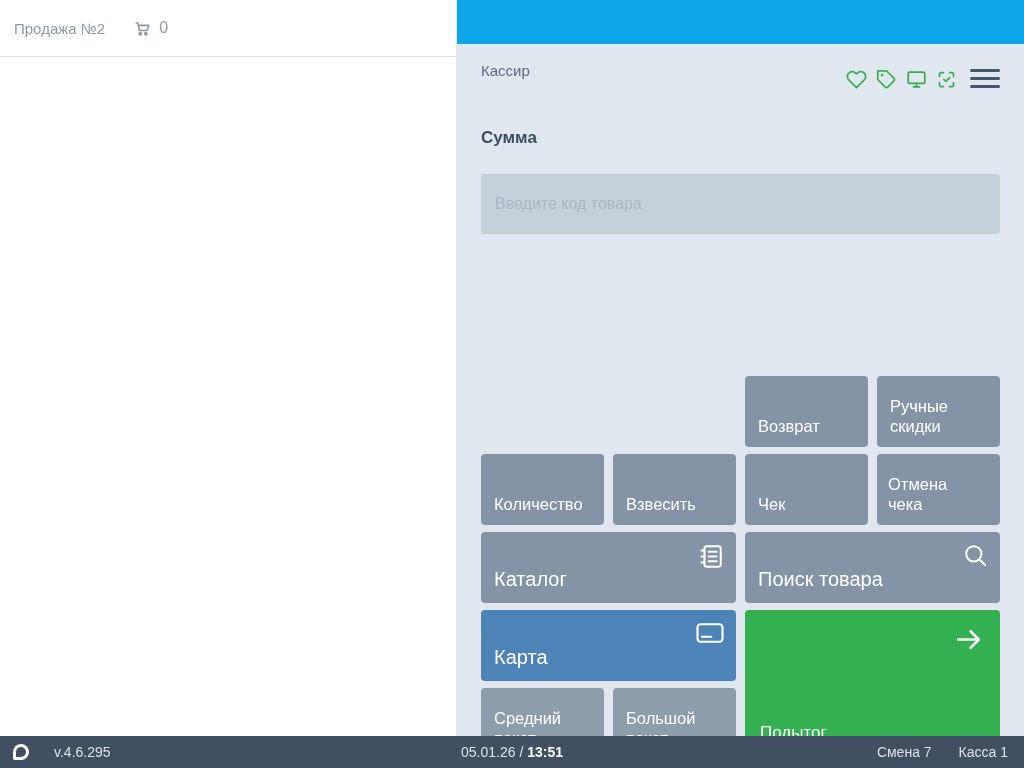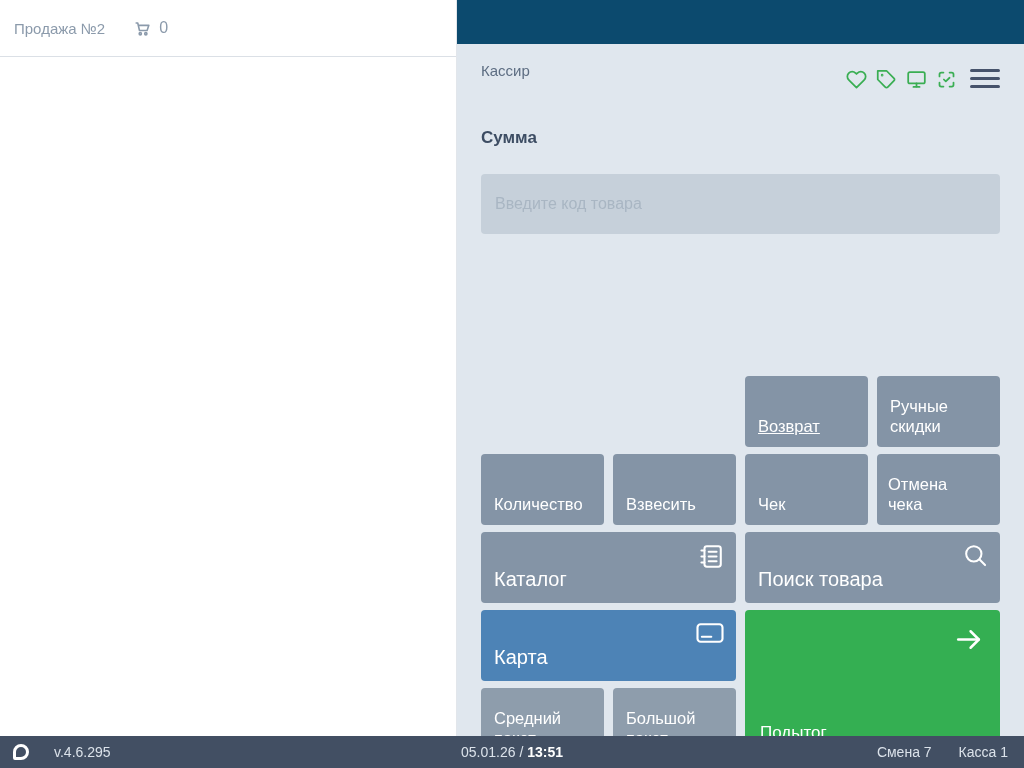--- a/index.html
+++ b/index.html
@@ -1,19 +1,19 @@
 <!DOCTYPE html>
 <html><head>
 <meta charset="utf-8">
 <style>
   * { margin:0; padding:0; box-sizing:border-box; }
   html,body { background:#eef1f4; }
   .app {
     position:relative; width:1024px; height:768px; overflow:hidden;
-    background:#0c4a6e;
+    background:#0ea5e9;
     font-family:"Liberation Sans","DejaVu Sans",sans-serif;
   }
 
   
   .left-panel {
     position:absolute; left:0; top:0; width:457px; height:736px;
     background:#ffffff; border-right:1px solid #e2e6eb;
   }
   .left-header {
     height:57px; border-bottom:1px solid #dbe0e6;
@@ -58,21 +58,21 @@
     padding:9px 8px 11px 13px; font-size:16.5px; line-height:1.22;
     cursor:pointer; font-family:inherit;
   }
   .btn-lg { font-size:20px; padding-bottom:12px; }
   .btn-xl { font-size:17px; font-weight:500; padding-bottom:15px; padding-left:15px; }
   .btn-blue  { background:#4d83b6; }
   .btn-green { background:#34af52; }
   .btn-light { background:#8e9dac; }
   .btn-icon { position:absolute; top:10px; right:11px; }
 
-  .b-vozvrat {grid-area:1/3/2/4;text-decoration:underline;} .b-skidki  {grid-area:1/4/2/5;}
+  .b-vozvrat {grid-area:1/3/2/4;} .b-skidki  {grid-area:1/4/2/5;}
   .b-kolich  {grid-area:2/1/3/2;} .b-vzvesit {grid-area:2/2/3/3;}
   .b-chek    {grid-area:2/3/3/4;} .b-otmena  {grid-area:2/4/3/5;}
   .b-katalog {grid-area:3/1/4/3;text-align:right;} .b-poisk   {grid-area:3/3/4/5;}
   .b-karta   {grid-area:4/1/5/3;} .b-podytog {grid-area:4/3/6/5;}
   .b-sredniy {grid-area:5/1/6/2;} .b-bolshoy {grid-area:5/2/6/3;}
 
   
   .status-bar {
     position:absolute; left:0; bottom:0; width:1024px; height:32px;
     background:#424f63; display:flex; align-items:center;

